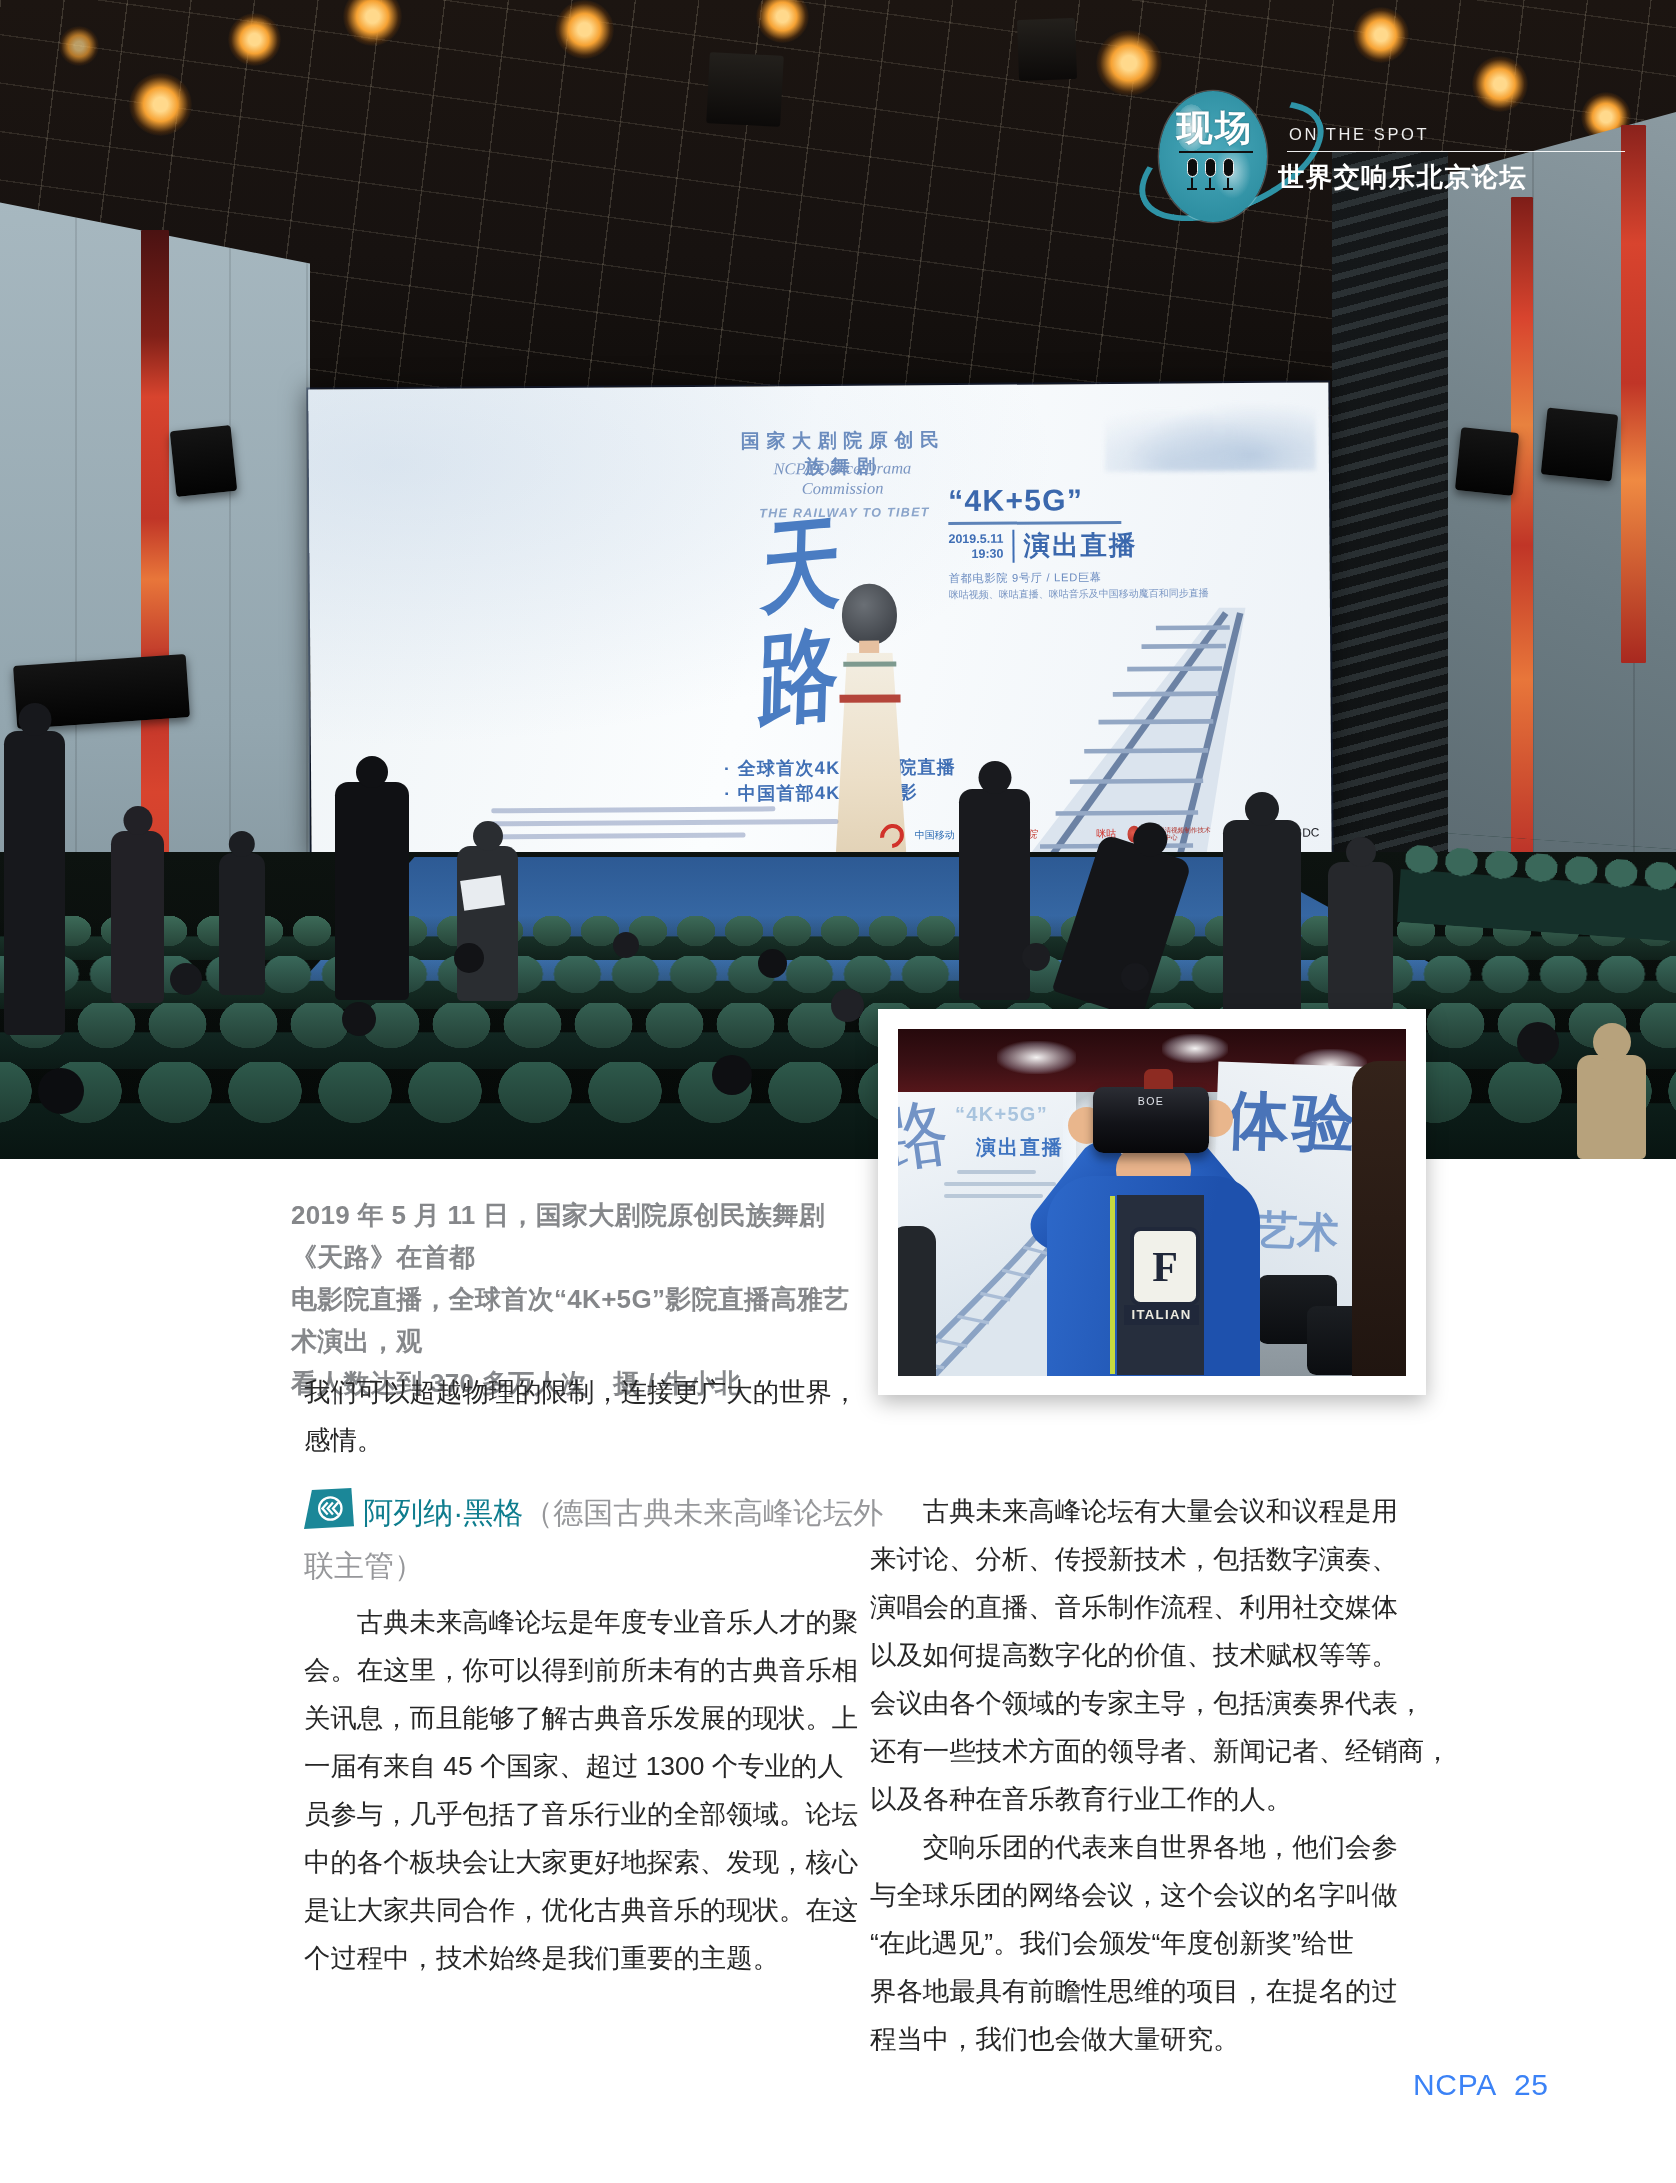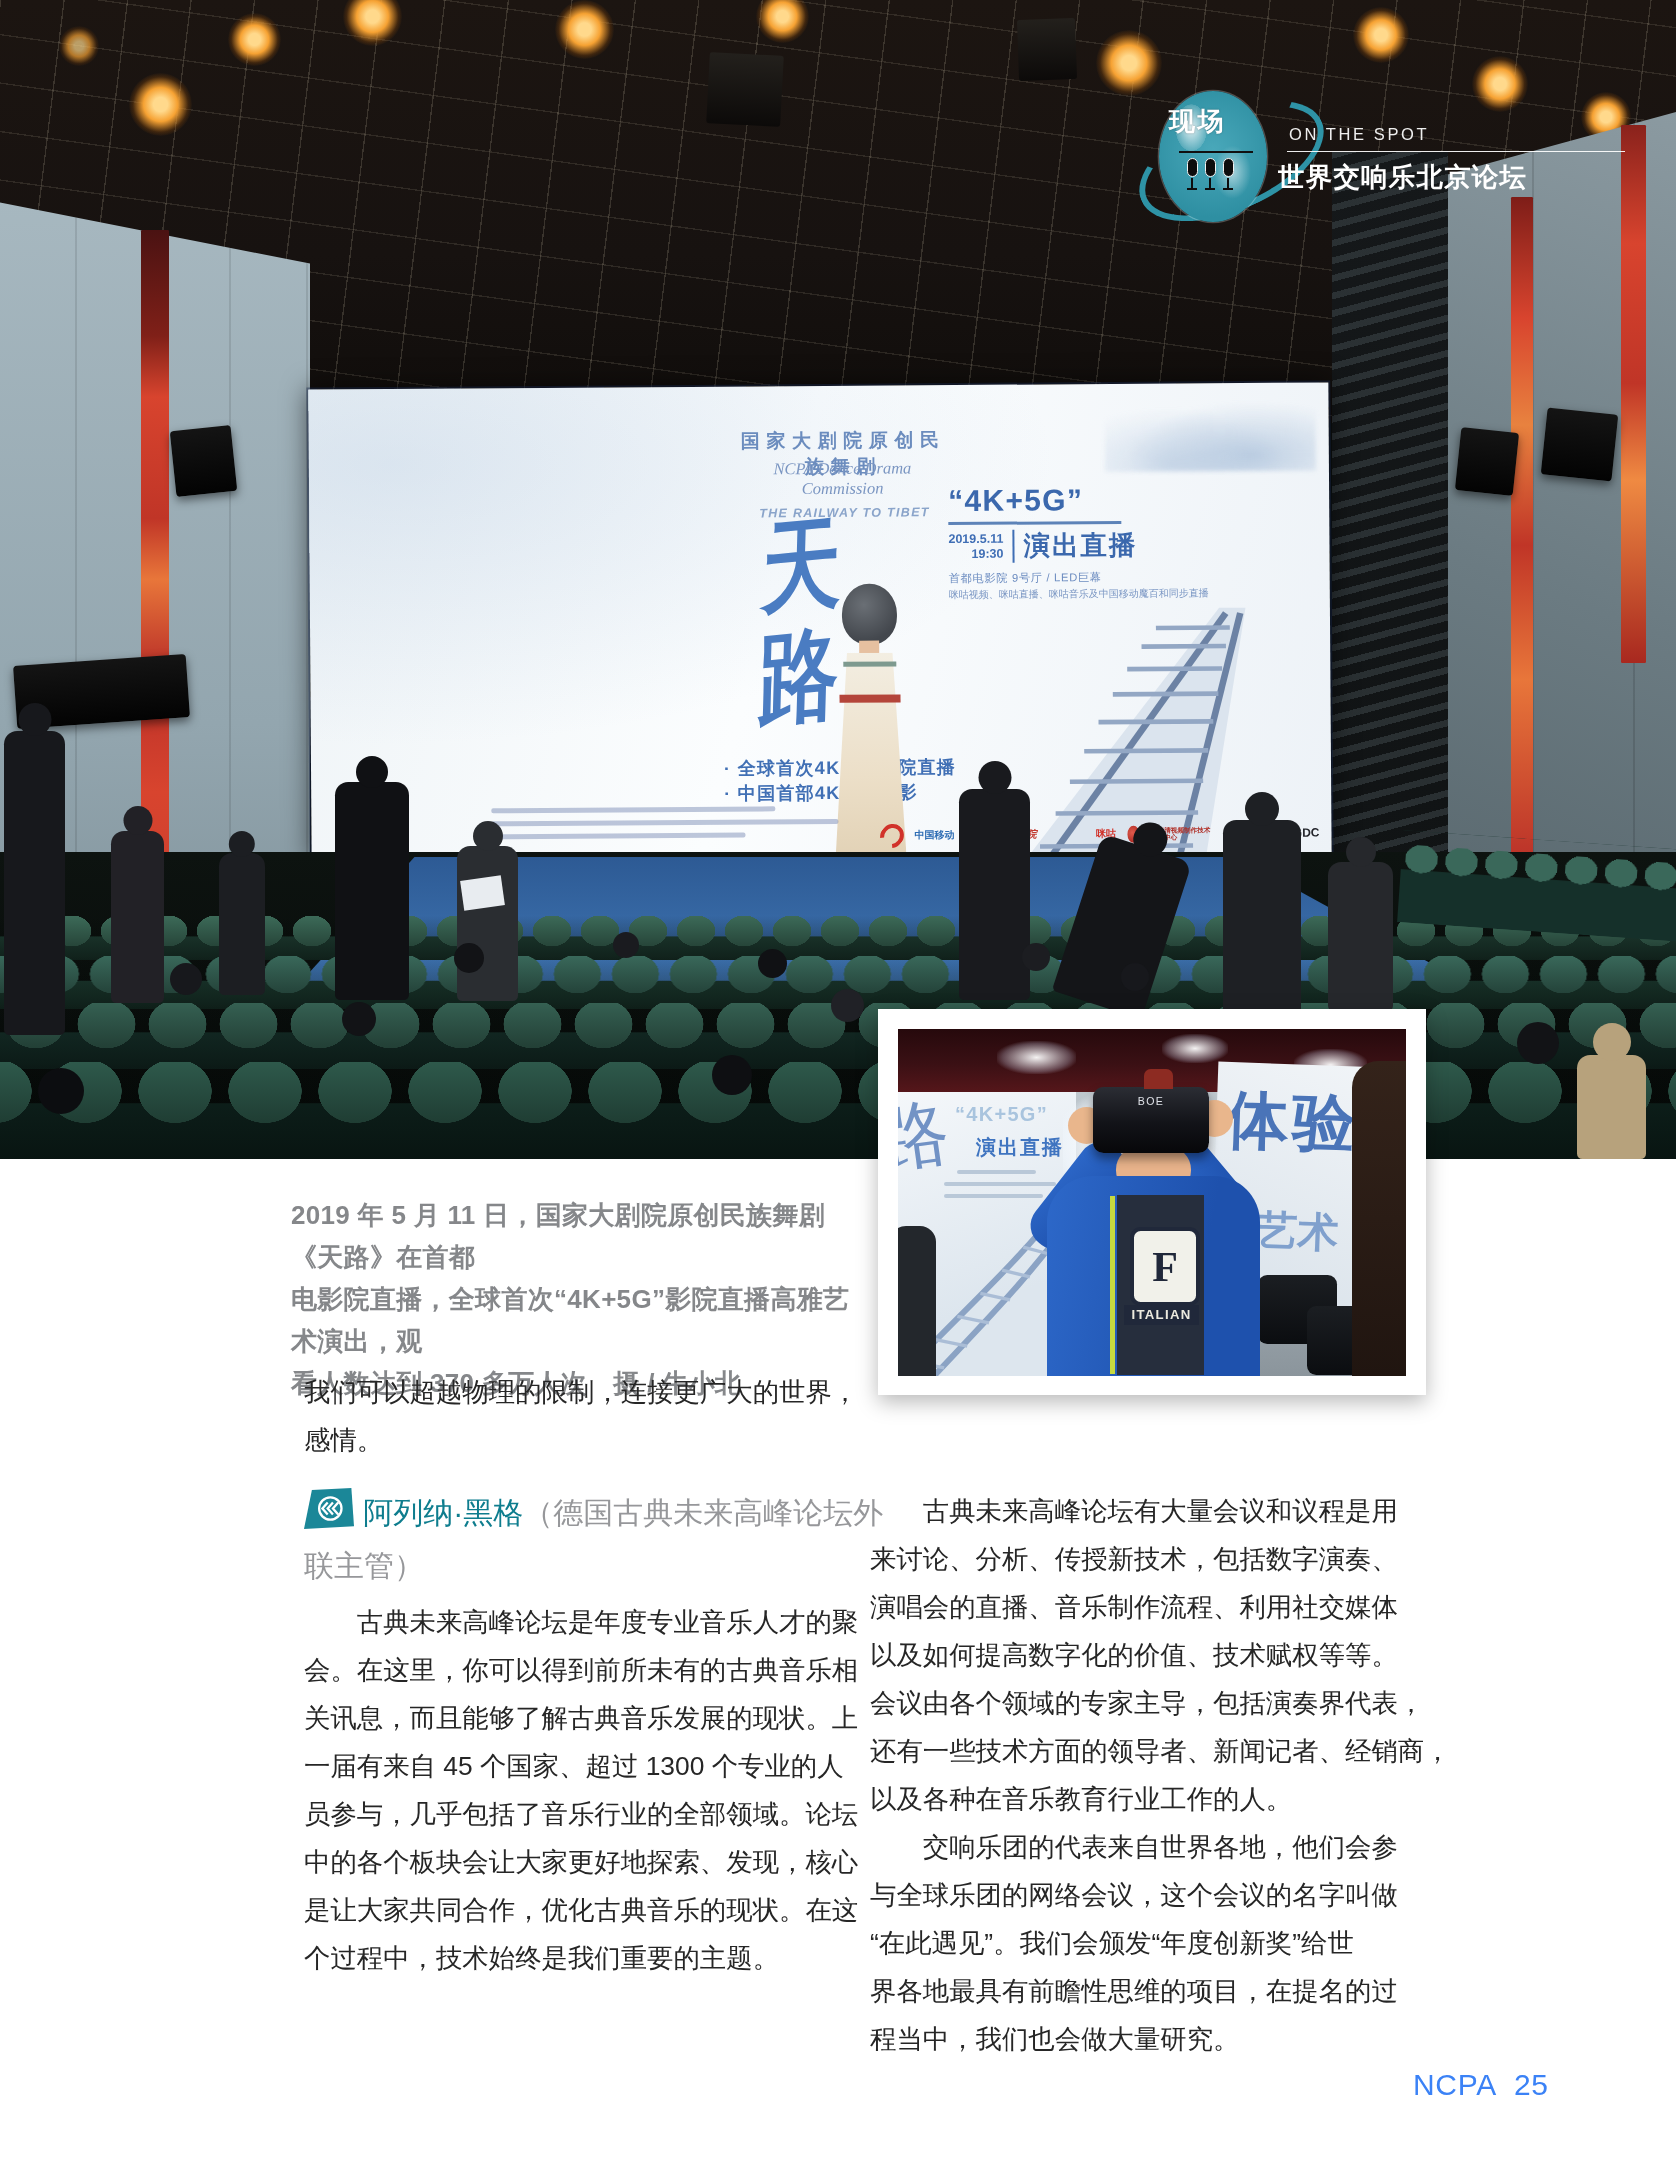--- a/index.html
+++ b/index.html
@@ -52,21 +52,21 @@
   .p-4k-rule{position:absolute;left:639px;top:137px;width:173px;height:2.6px;background:#5d83b8;}
   .p-dateblock{position:absolute;left:639px;top:144px;display:flex;align-items:center;}
   .p-date{font-size:12.5px;font-weight:bold;color:#3f6eb5;text-align:right;line-height:15px;}
   .p-div{width:2px;height:33px;background:#3f6eb5;margin:0 9.2px;}
   .p-live{font-size:26.4px;font-weight:bold;color:#3b68ad;letter-spacing:2px;}
   .p-venue{position:absolute;left:639px;top:186px;font-size:11.2px;color:#6c8cc0;letter-spacing:0.7px;}
   .p-plat{position:absolute;left:639px;top:203px;font-size:10px;color:#7b97c4;}
   .p-bullets{position:absolute;left:413px;top:370px;font-size:18px;font-weight:bold;color:#4170b5;line-height:25px;letter-spacing:1.3px;}
   .p-credit{position:absolute;height:4.6px;background:rgba(95,115,165,.40);border-radius:2px;}
   .p-logos{position:absolute;left:569px;top:437px;width:439px;height:26.4px;display:flex;align-items:center;gap:11.2px;}
-  .lgtxt{font-size:10px;font-weight:bold;white-space:nowrap;}
+  .lgtxt{font-size:10px;font-weight:normal;white-space:nowrap;}
   .lg-red-c{width:20px;height:17px;border:4px solid #d1322a;border-bottom-color:transparent;border-radius:50%;transform:rotate(40deg);}
   .lg-blk{width:13.2px;height:16px;background:#1a1a1c;position:relative;}
   .lg-blk i{position:absolute;left:2.6px;top:3.3px;width:6.6px;height:8px;background:#c22;display:block;}
   .lg-circ{width:17px;height:17px;border-radius:50%;background:radial-gradient(circle at 40% 40%,#e05a4c,#a01e18);}
   .lg-dots{display:flex;}
   .lg-dots i{width:8px;height:8px;border-radius:50%;display:block;margin-left:-2.6px;}
   .p-mountain{position:absolute;right:13.2px;top:9.2px;width:211px;height:79px;filter:blur(2px);
     background:radial-gradient(ellipse at 70% 80%, rgba(140,170,205,.5), transparent 60%),
                radial-gradient(ellipse at 30% 90%, rgba(160,185,215,.4), transparent 55%);}
   .child{position:absolute;left:520px;top:198px;width:79px;height:274px;}
@@ -93,21 +93,21 @@
 
   
   .badge-globe{position:absolute;left:1159px;top:91px;width:108px;height:131px;border-radius:50%;
     background:
       radial-gradient(ellipse 22.4px 33px at 30% 28%, rgba(255,255,255,.85), rgba(255,255,255,.15) 70%, transparent 71%),
       radial-gradient(ellipse 26.4px 38px at 68% 62%, rgba(255,255,255,.55), transparent 70%),
       radial-gradient(circle at 50% 45%,#49a8ba,#2e8fa2 75%);
     box-shadow:0 0 0 1.3px rgba(255,255,255,.25);}
   .badge-ring{position:absolute;left:1133px;top:112px;width:185px;height:86px;border:6px solid #2e93a6;
     border-radius:50%;transform:rotate(-24deg);border-top-color:transparent;}
-  .badge-stamp{position:absolute;left:1169px;top:104px;width:92px;text-align:left;font-size:26px;font-weight:bold;
+  .badge-stamp{position:absolute;left:1169px;top:104px;width:92px;text-align:center;font-size:36px;font-weight:bold;
     color:#fff;letter-spacing:2.6px;text-shadow:0 0 2px rgba(0,0,0,.35);}
   .badge-line{position:absolute;left:1179px;top:151px;width:74px;height:2px;background:#101010;}
   .mics{position:absolute;left:1186px;top:158px;display:flex;gap:6px;}
   .mic{position:relative;width:12px;height:38px;}
   .mic .cap{position:absolute;left:0.7px;top:0;width:9.2px;height:17px;background:#0d0d0d;border:1.3px solid #f2f2f2;border-radius:6px;}
   .mic .stem{position:absolute;left:5.3px;top:20px;width:2px;height:10.6px;background:#0d0d0d;}
   .mic .base{position:absolute;left:1.3px;top:30px;width:10px;height:2px;background:#0d0d0d;}
   .badge-en{position:absolute;left:1289px;top:125px;font-size:16.5px;letter-spacing:2.6px;color:#efefef;}
   .badge-rule{position:absolute;left:1287px;top:151px;width:338px;height:1.3px;background:rgba(255,255,255,.92);}
   .badge-title{position:absolute;left:1278px;top:160px;font-size:26.4px;font-weight:bold;color:#fff;letter-spacing:1.3px;}

